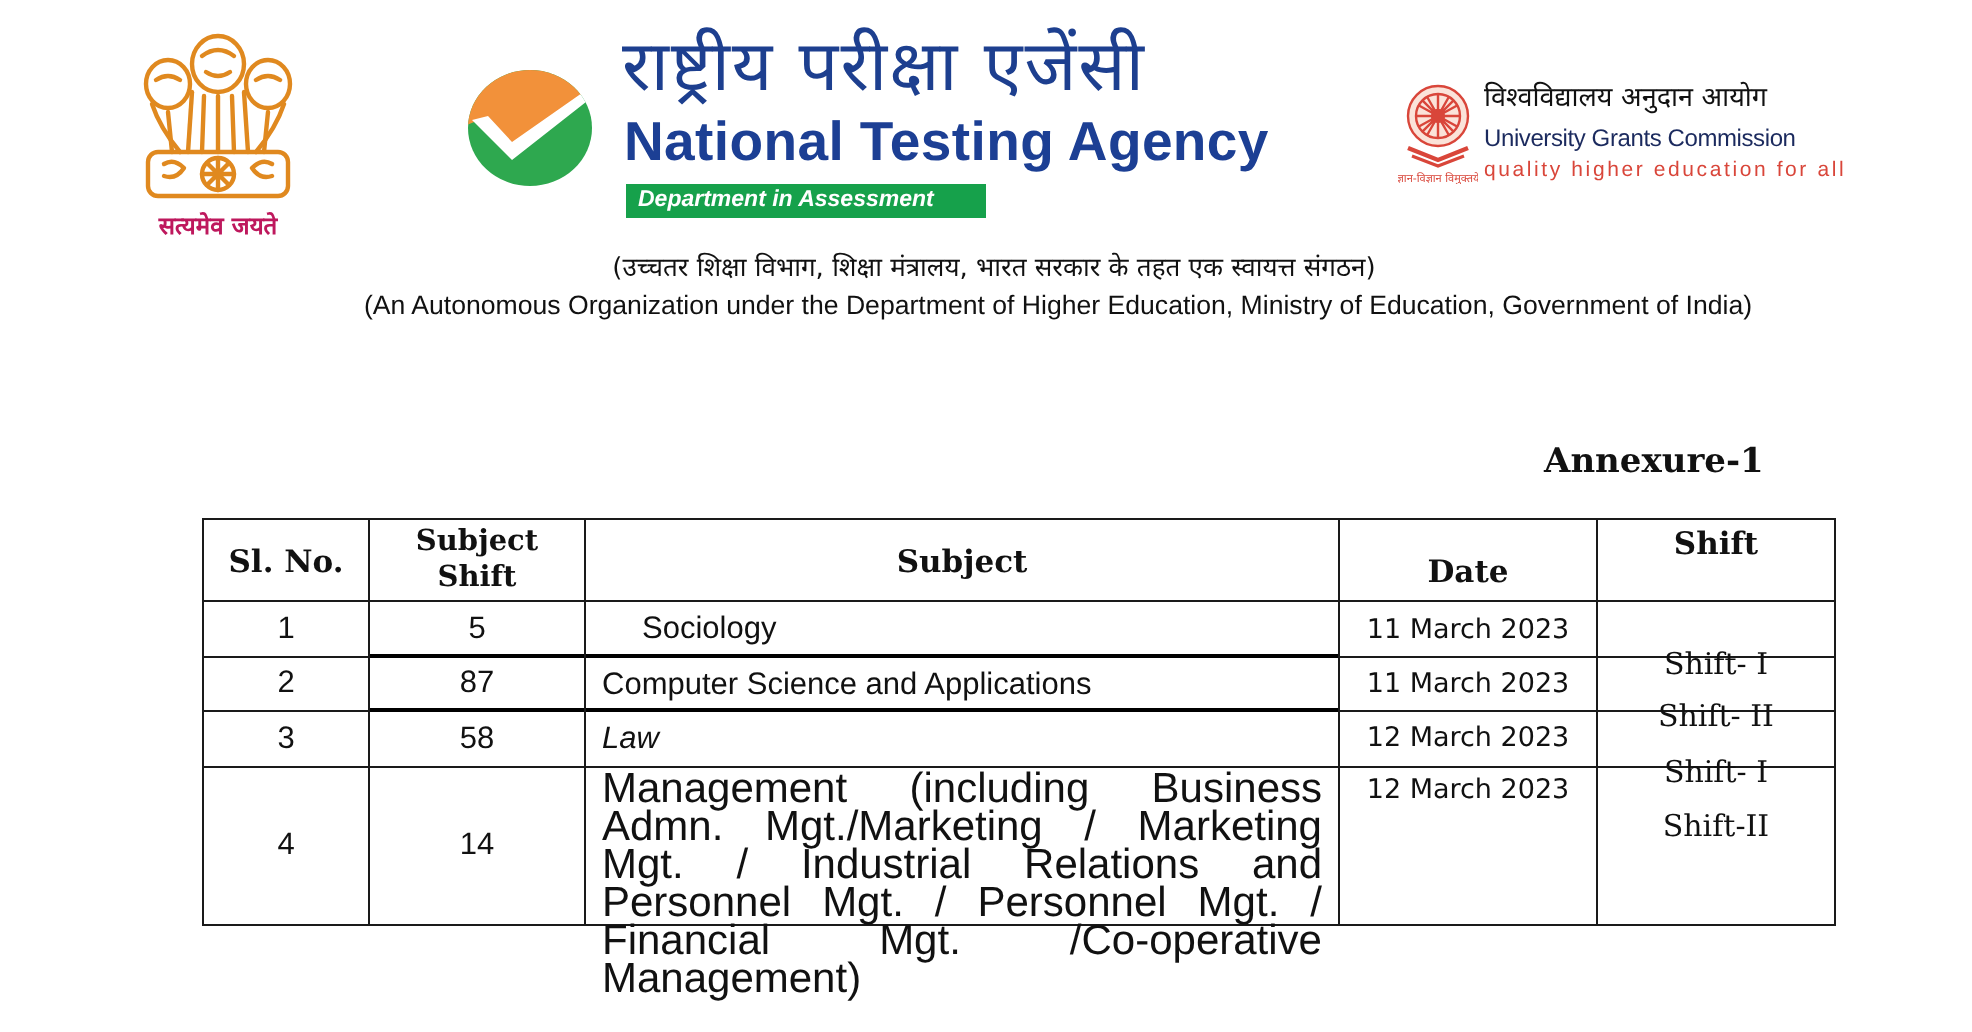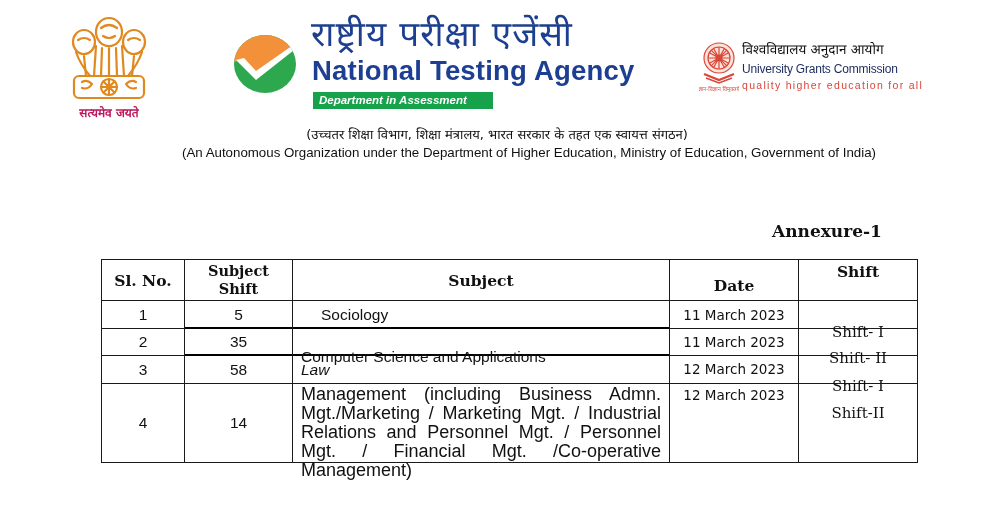--- a/index.html
+++ b/index.html
@@ -44,21 +44,21 @@
     .hline { position: absolute; height: 1px; background: #1a1a1a; }
     .vline { position: absolute; width: 1px; background: #1a1a1a; }
     .thick { height: 2px; background: #000; }
 
     .th { font-family: "DejaVu Serif", serif; font-weight: bold; font-size: 15.5px; color: #111; line-height: 19px; }
     .th.small { font-size: 14.5px; line-height: 18px; }
     .td-num { font-family: "Liberation Sans", sans-serif; font-size: 15.5px; color: #111; }
     .td-subject { font-family: "Liberation Sans", sans-serif; font-size: 15.5px; color: #111; justify-content: flex-start; padding-left: 8px; }
     .td-date { font-family: "DejaVu Sans", sans-serif; font-size: 13.5px; color: #111; }
     .td-shift { font-family: "DejaVu Serif", serif; font-size: 15px; color: #111; margin-top: 19px; }
-    .td-subject-multi { font-family: "Liberation Sans", sans-serif; font-size: 18px; color: #111; line-height: 19px;
+    .td-subject-multi { font-family: "Liberation Sans", sans-serif; font-size: 21px; color: #111; line-height: 19px;
       text-align: justify; text-align-last: left; padding: 0 8px; display: block; }
   </style>
 </head>
 <body>
 
 <div>
 
   <div class="emblem">
     <svg width="86" height="96" viewBox="0 0 86 96">
       <g fill="none" stroke="#e0891f" stroke-width="2.2" stroke-linecap="round" stroke-linejoin="round">
@@ -168,22 +168,22 @@
   <div>
     <div class="cell td-num" style="left:1px; top:42px; width:82px; height:27px;">1</div>
     <div class="cell td-num" style="left:84px; top:42px; width:107px; height:27px;">5</div>
     <div class="cell td-subject" style="left:192px; top:42px; width:376px; height:27px;margin-left:20px;">Sociology</div>
     <div class="cell td-date" style="left:569px; top:42px; width:128px; height:27px;">11 March 2023</div>
     <div class="cell td-shift" style="left:698px; top:42px; width:118px; height:24px;">Shift- I</div>
   </div>
 
   <div>
     <div class="cell td-num" style="left:1px; top:70px; width:82px; height:26px;">2</div>
-    <div class="cell td-num" style="left:84px; top:70px; width:107px; height:26px;">35</div>
-    <div class="cell td-subject" style="left:192px; top:84px; width:376px; height:28px;">Computer Science and Applications</div>
+    <div class="cell td-num" style="left:84px; top:70px; width:107px; height:26px;">87</div>
+    <div class="cell td-subject" style="left:192px; top:70px; width:376px; height:28px;">Computer Science and Applications</div>
     <div class="cell td-date" style="left:569px; top:70px; width:128px; height:26px;">11 March 2023</div>
     <div class="cell td-shift" style="left:698px; top:68px; width:118px; height:24px;">Shift- II</div>
   </div>
 
   <div>
     <div class="cell td-num" style="left:1px; top:97px; width:82px; height:27px;">3</div>
     <div class="cell td-num" style="left:84px; top:97px; width:107px; height:27px;">58</div>
     <div class="cell td-subject" style="left:192px; top:97px; width:376px; height:27px;font-style:italic;">Law</div>
     <div class="cell td-date" style="left:569px; top:97px; width:128px; height:25px;">12 March 2023</div>
     <div class="cell td-shift" style="left:698px; top:96px; width:118px; height:24px;">Shift- I</div>

